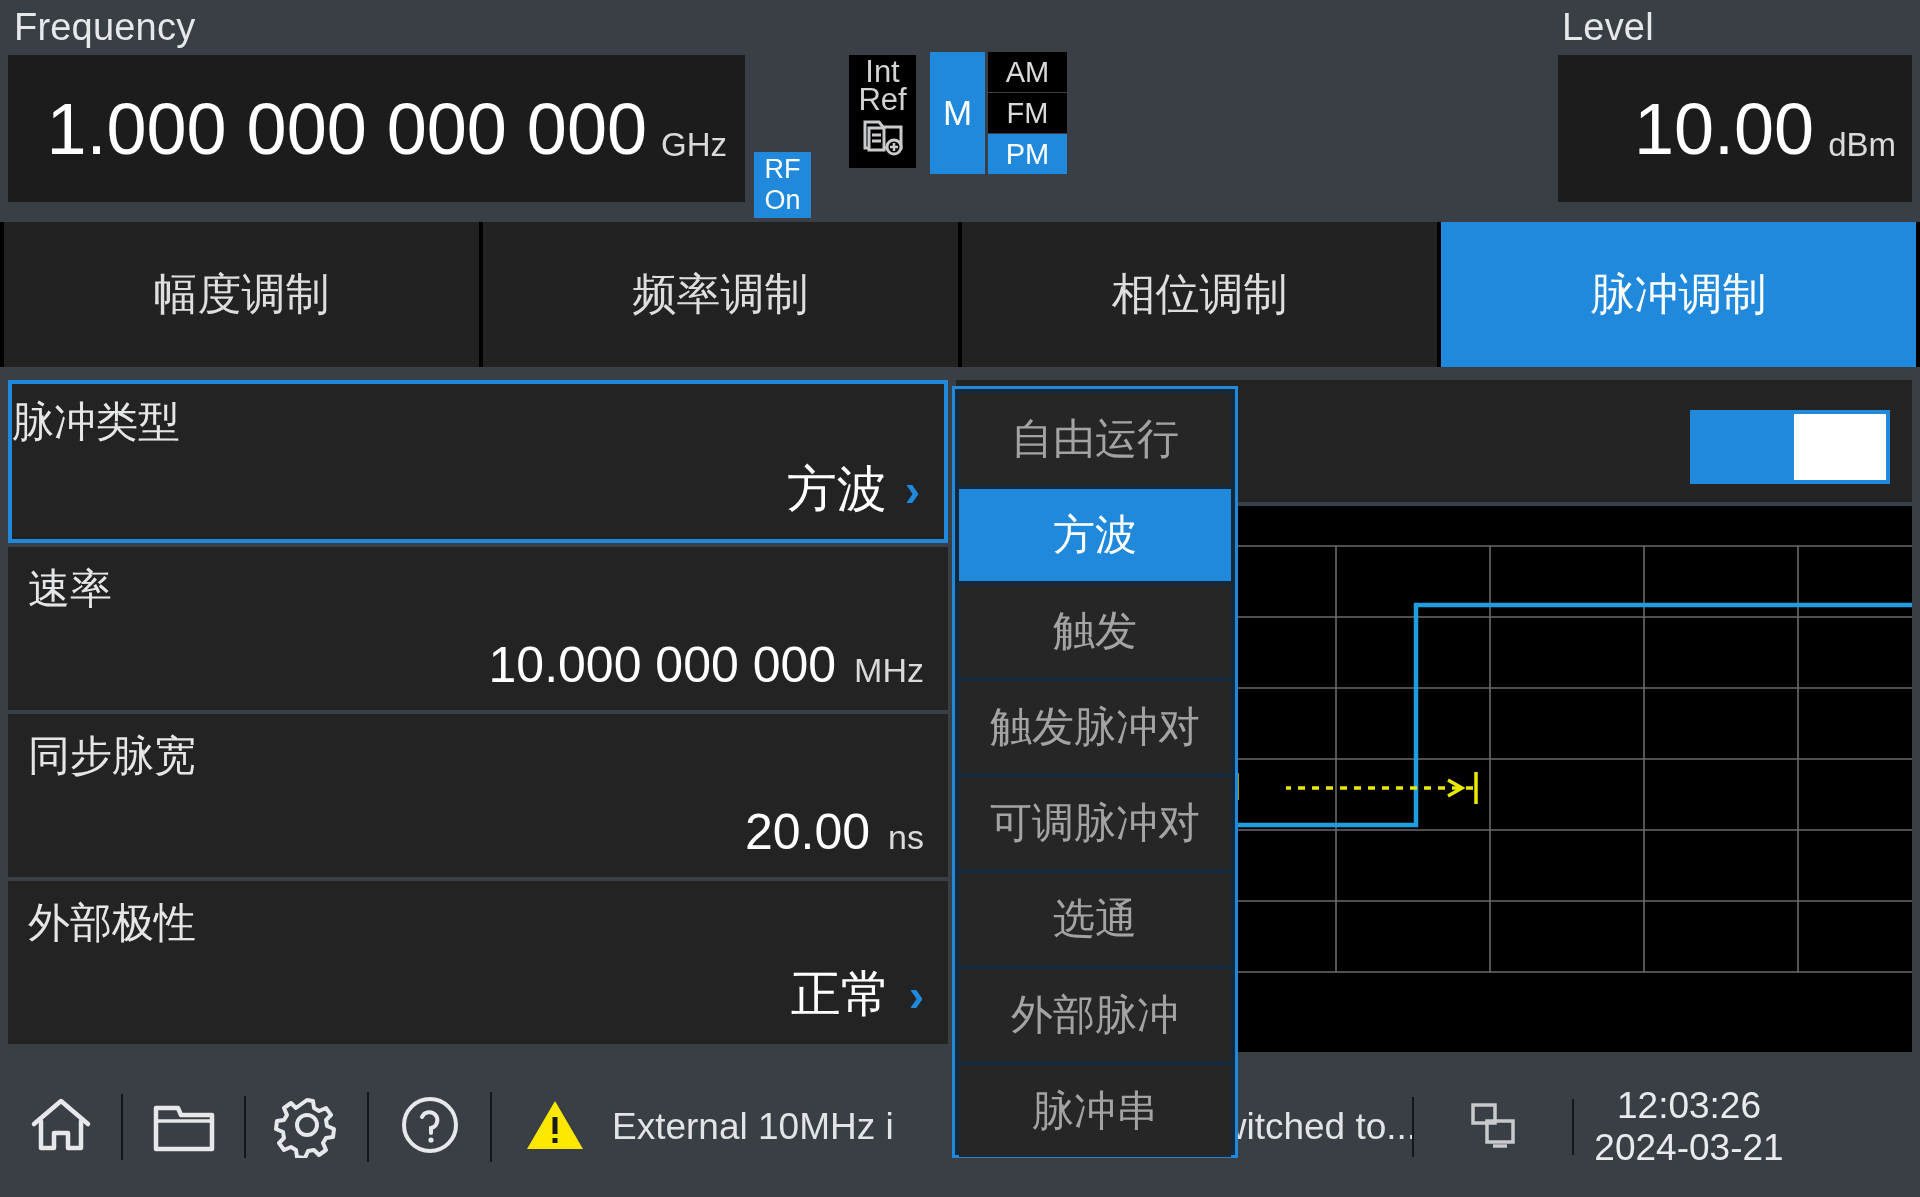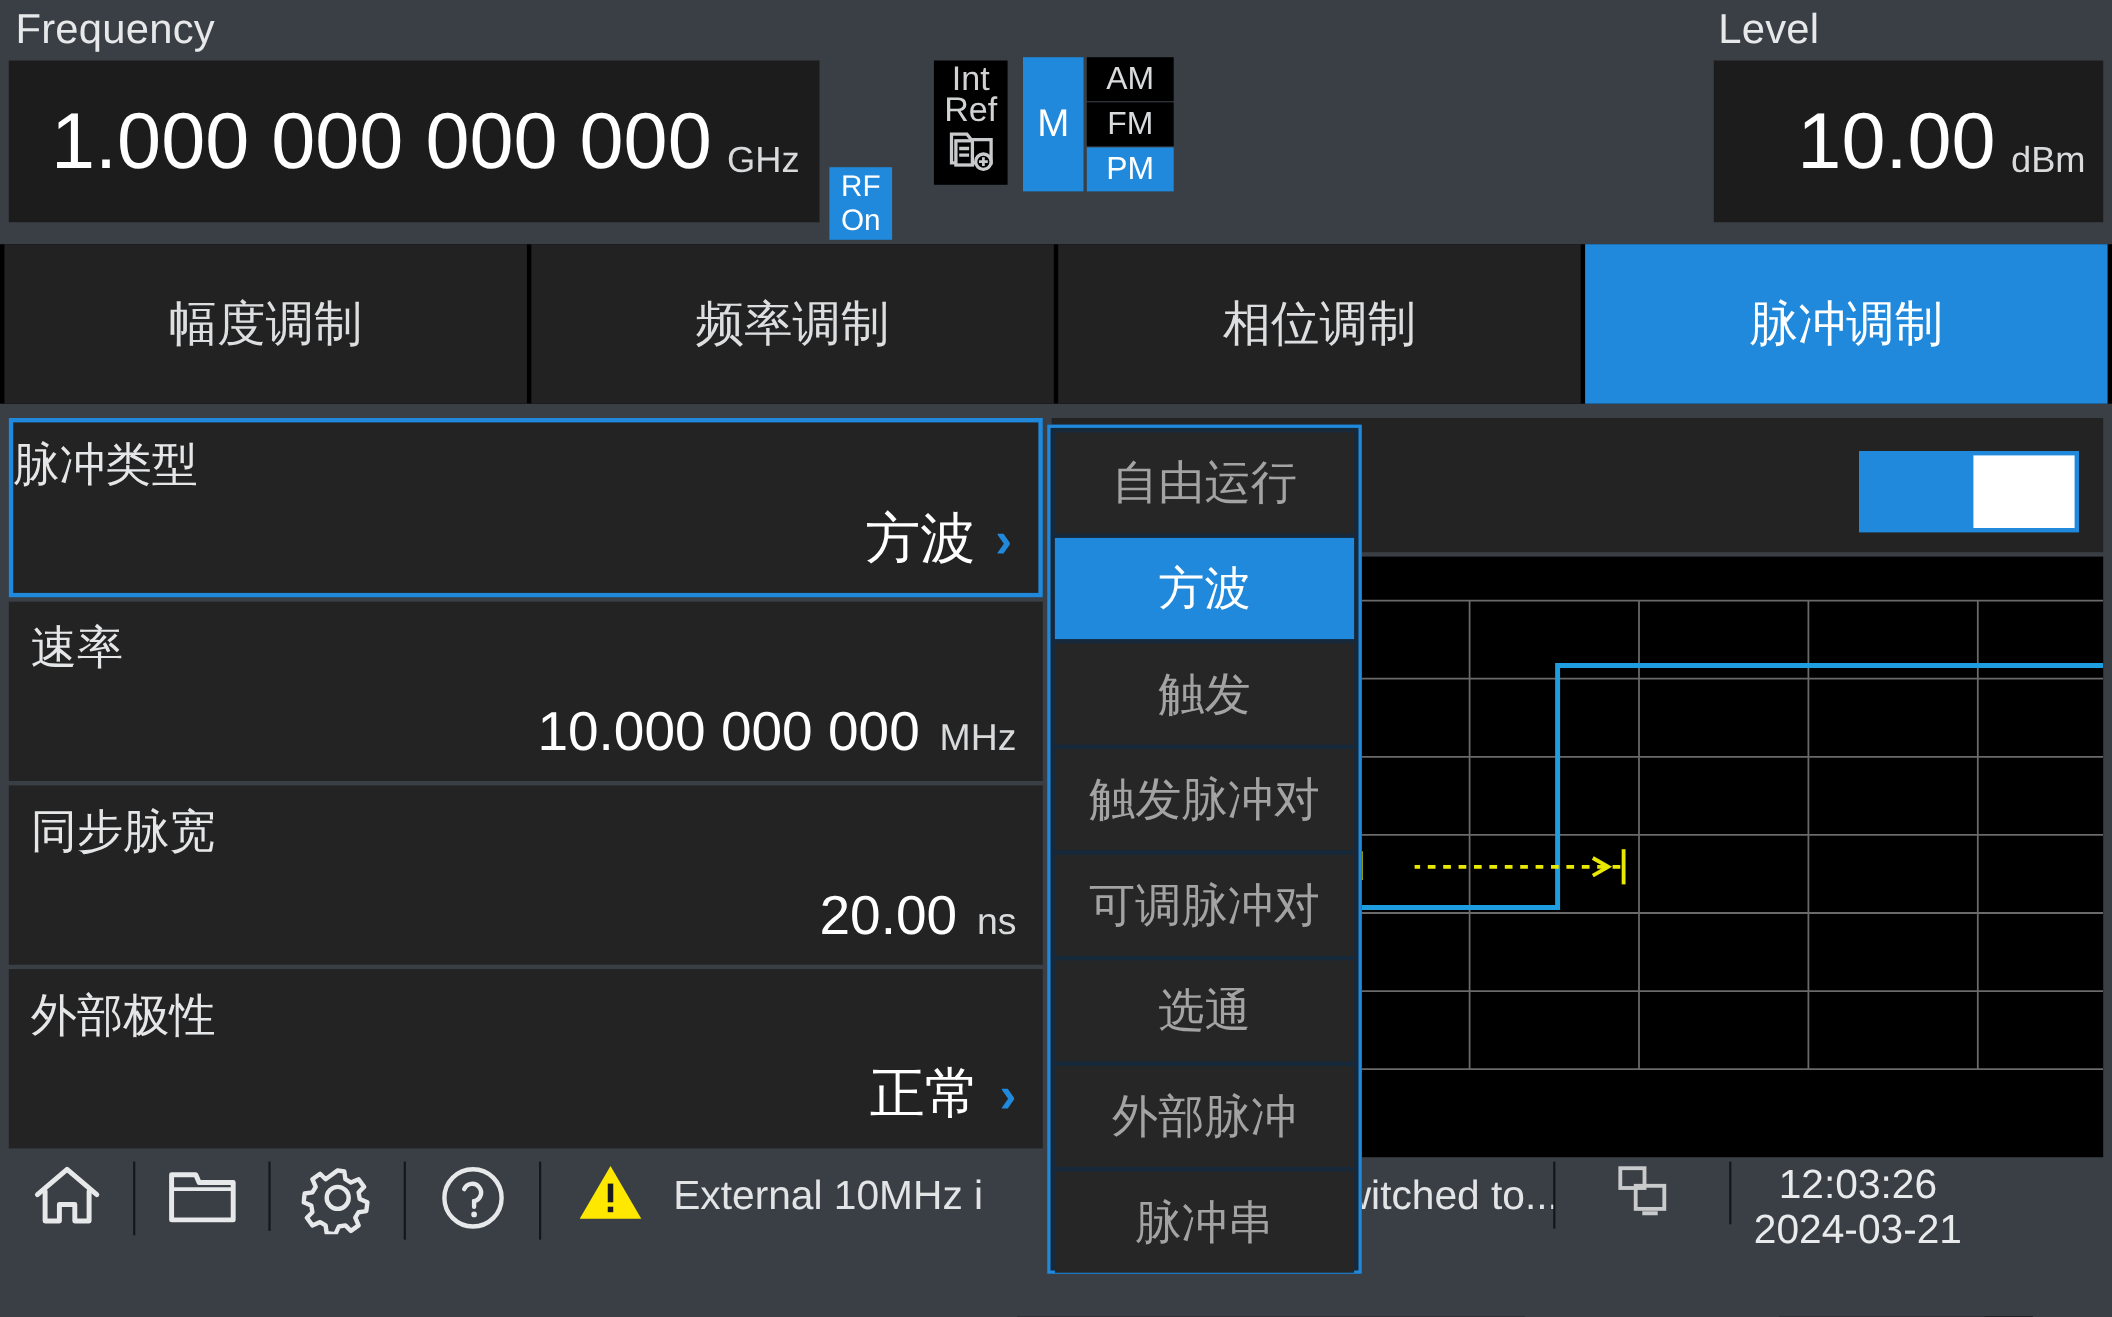--- a/index.html
+++ b/index.html
@@ -133,21 +133,21 @@
   .dd-item {
     width: 272px; height: 92px; background: #262626; color: #a3a3a3;
     font-size: 42px; display: flex; align-items: center; justify-content: center;
     margin-bottom: 4px;
   }
   .dd-item.selected { background: #2089dc; color: #ffffff; }
 
   
   .bottombar {
     position: absolute; left: 0; top: 1056px; width: 1804px; height: 141px;
-    background: #3a3f45; display: flex; align-items: flex-start;
+    background: #3a3f45; display: flex; align-items: center;
   }
   .bb-btn {
     width: 123px; border-right: 2px solid #14171a;
     display: flex; align-items: center; justify-content: center;
   }
   .bb-status {
     flex: 1; display: flex; align-items: center; padding-left: 32px;
     border-right: 2px solid #14171a; gap: 26px; overflow: hidden;
   }
   .bb-status .msg { color: #e2e4e6; font-size: 37px; white-space: nowrap; }

